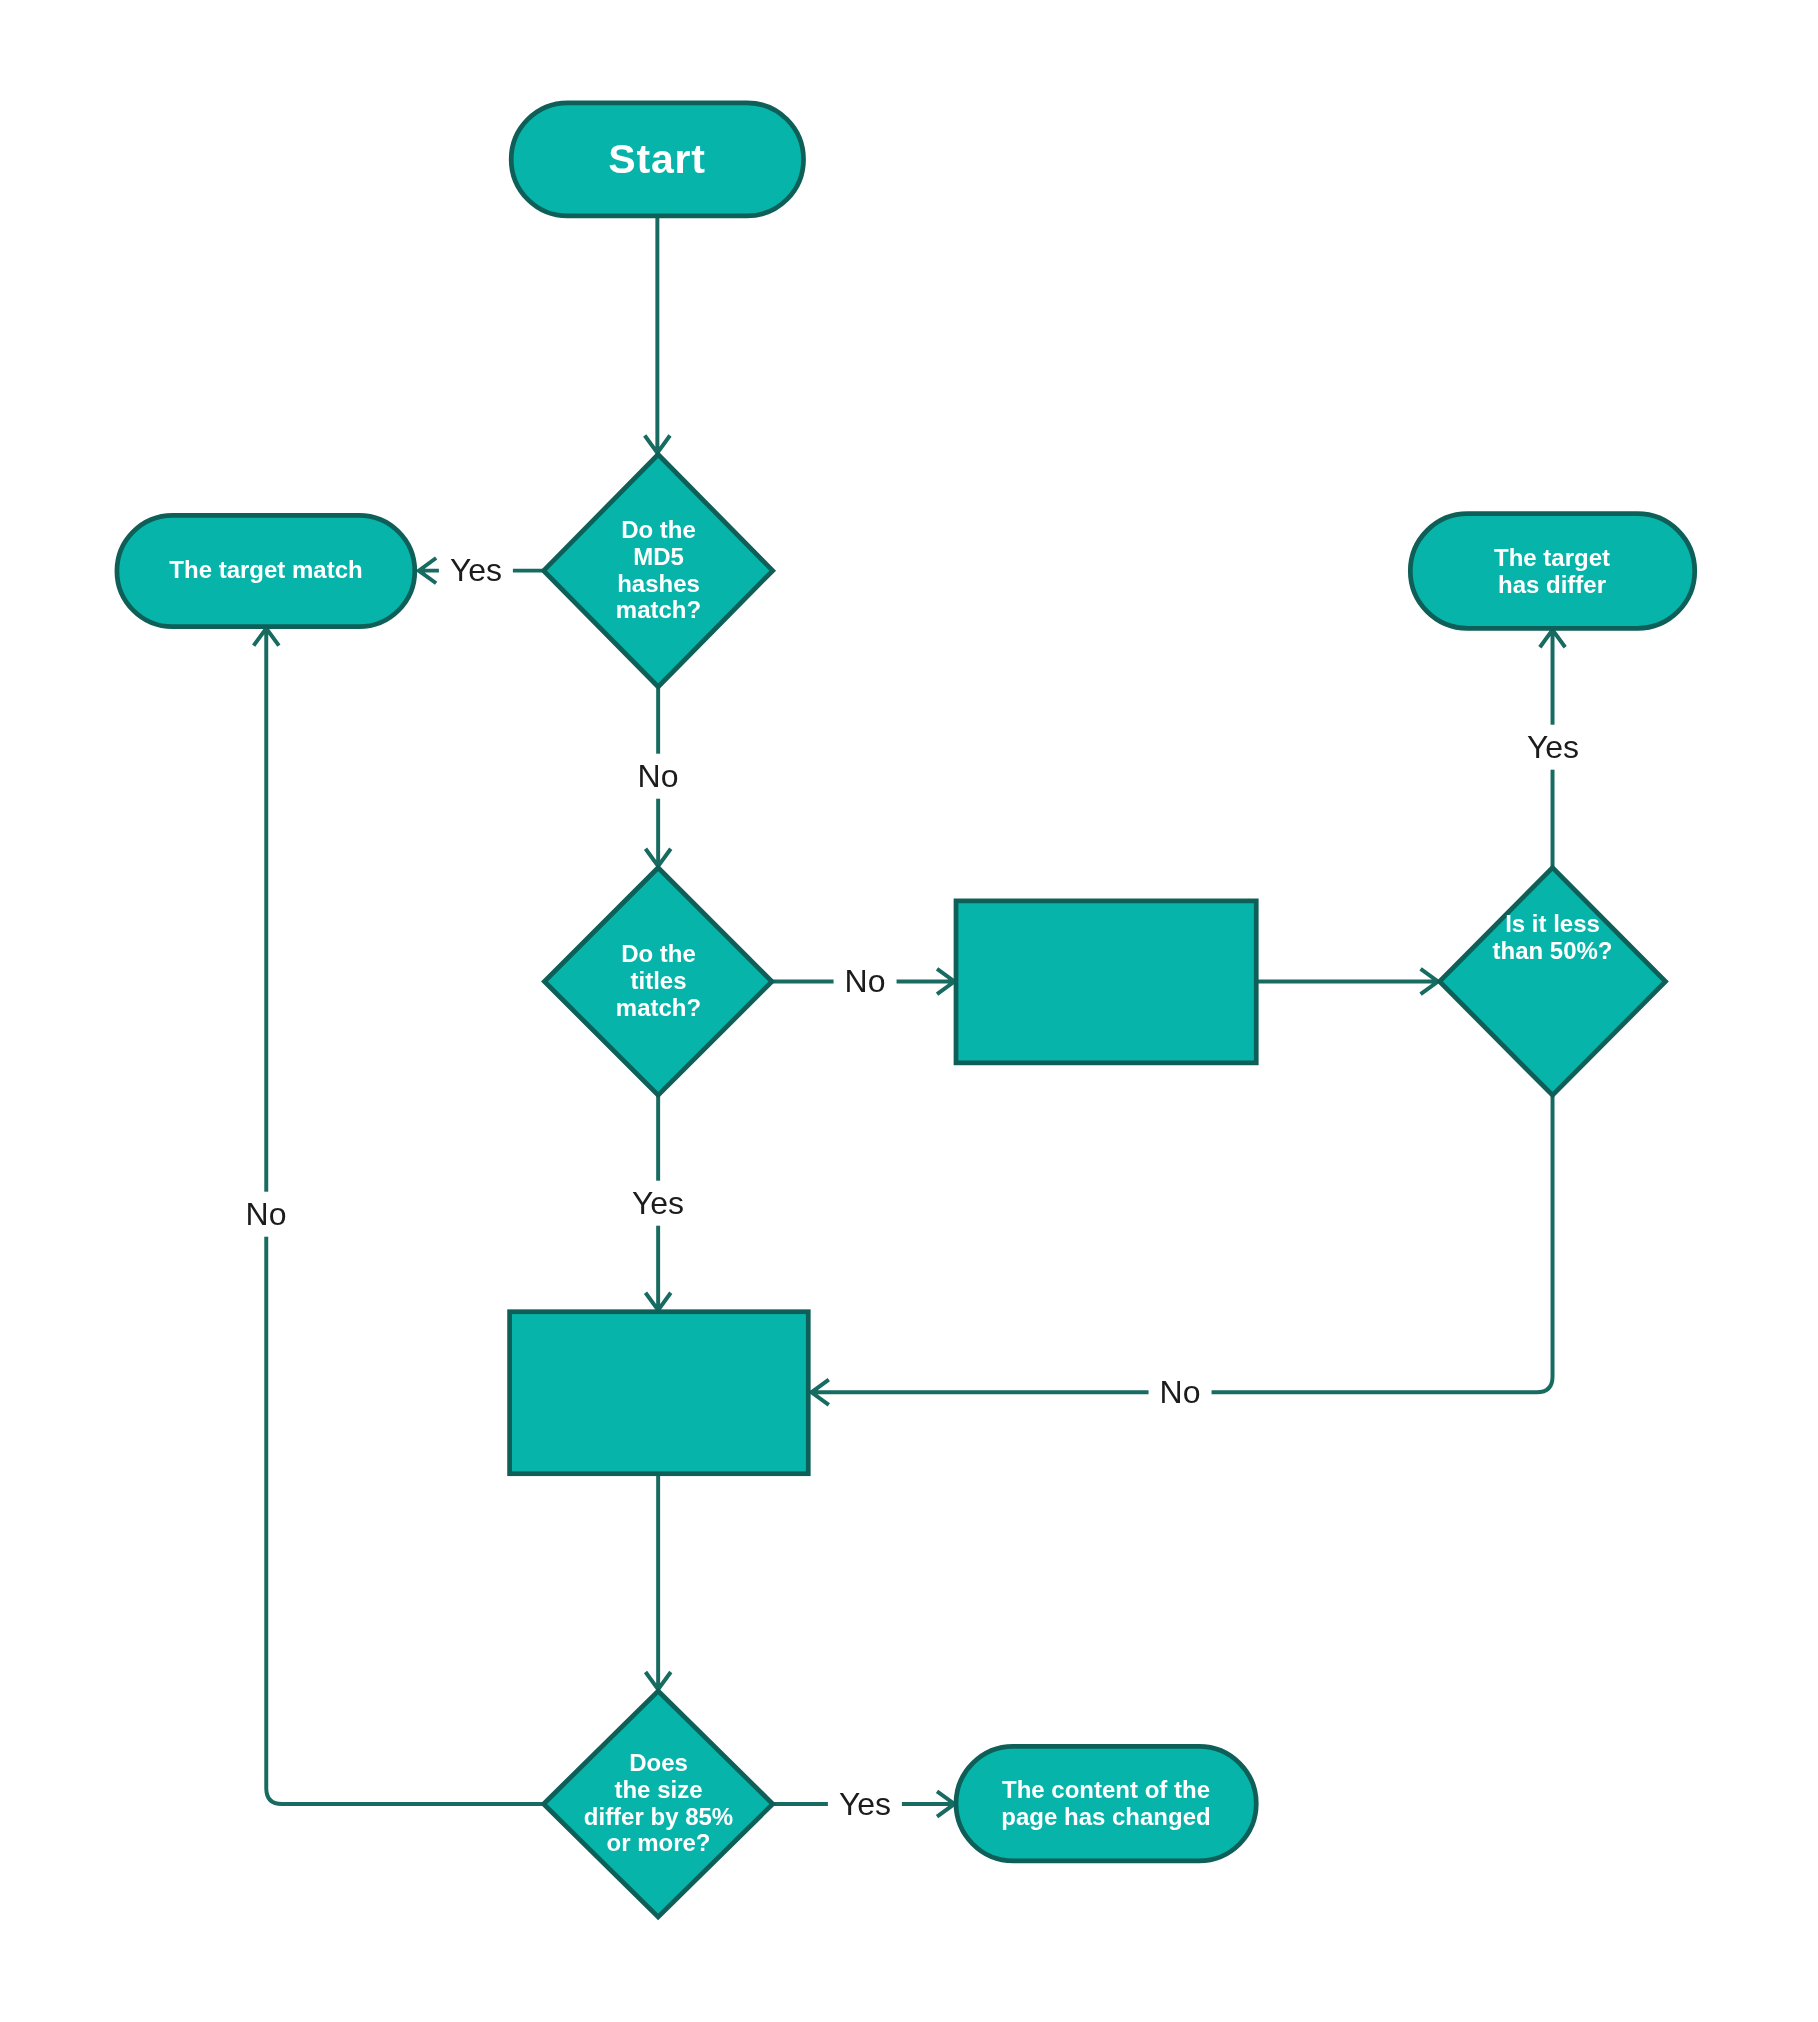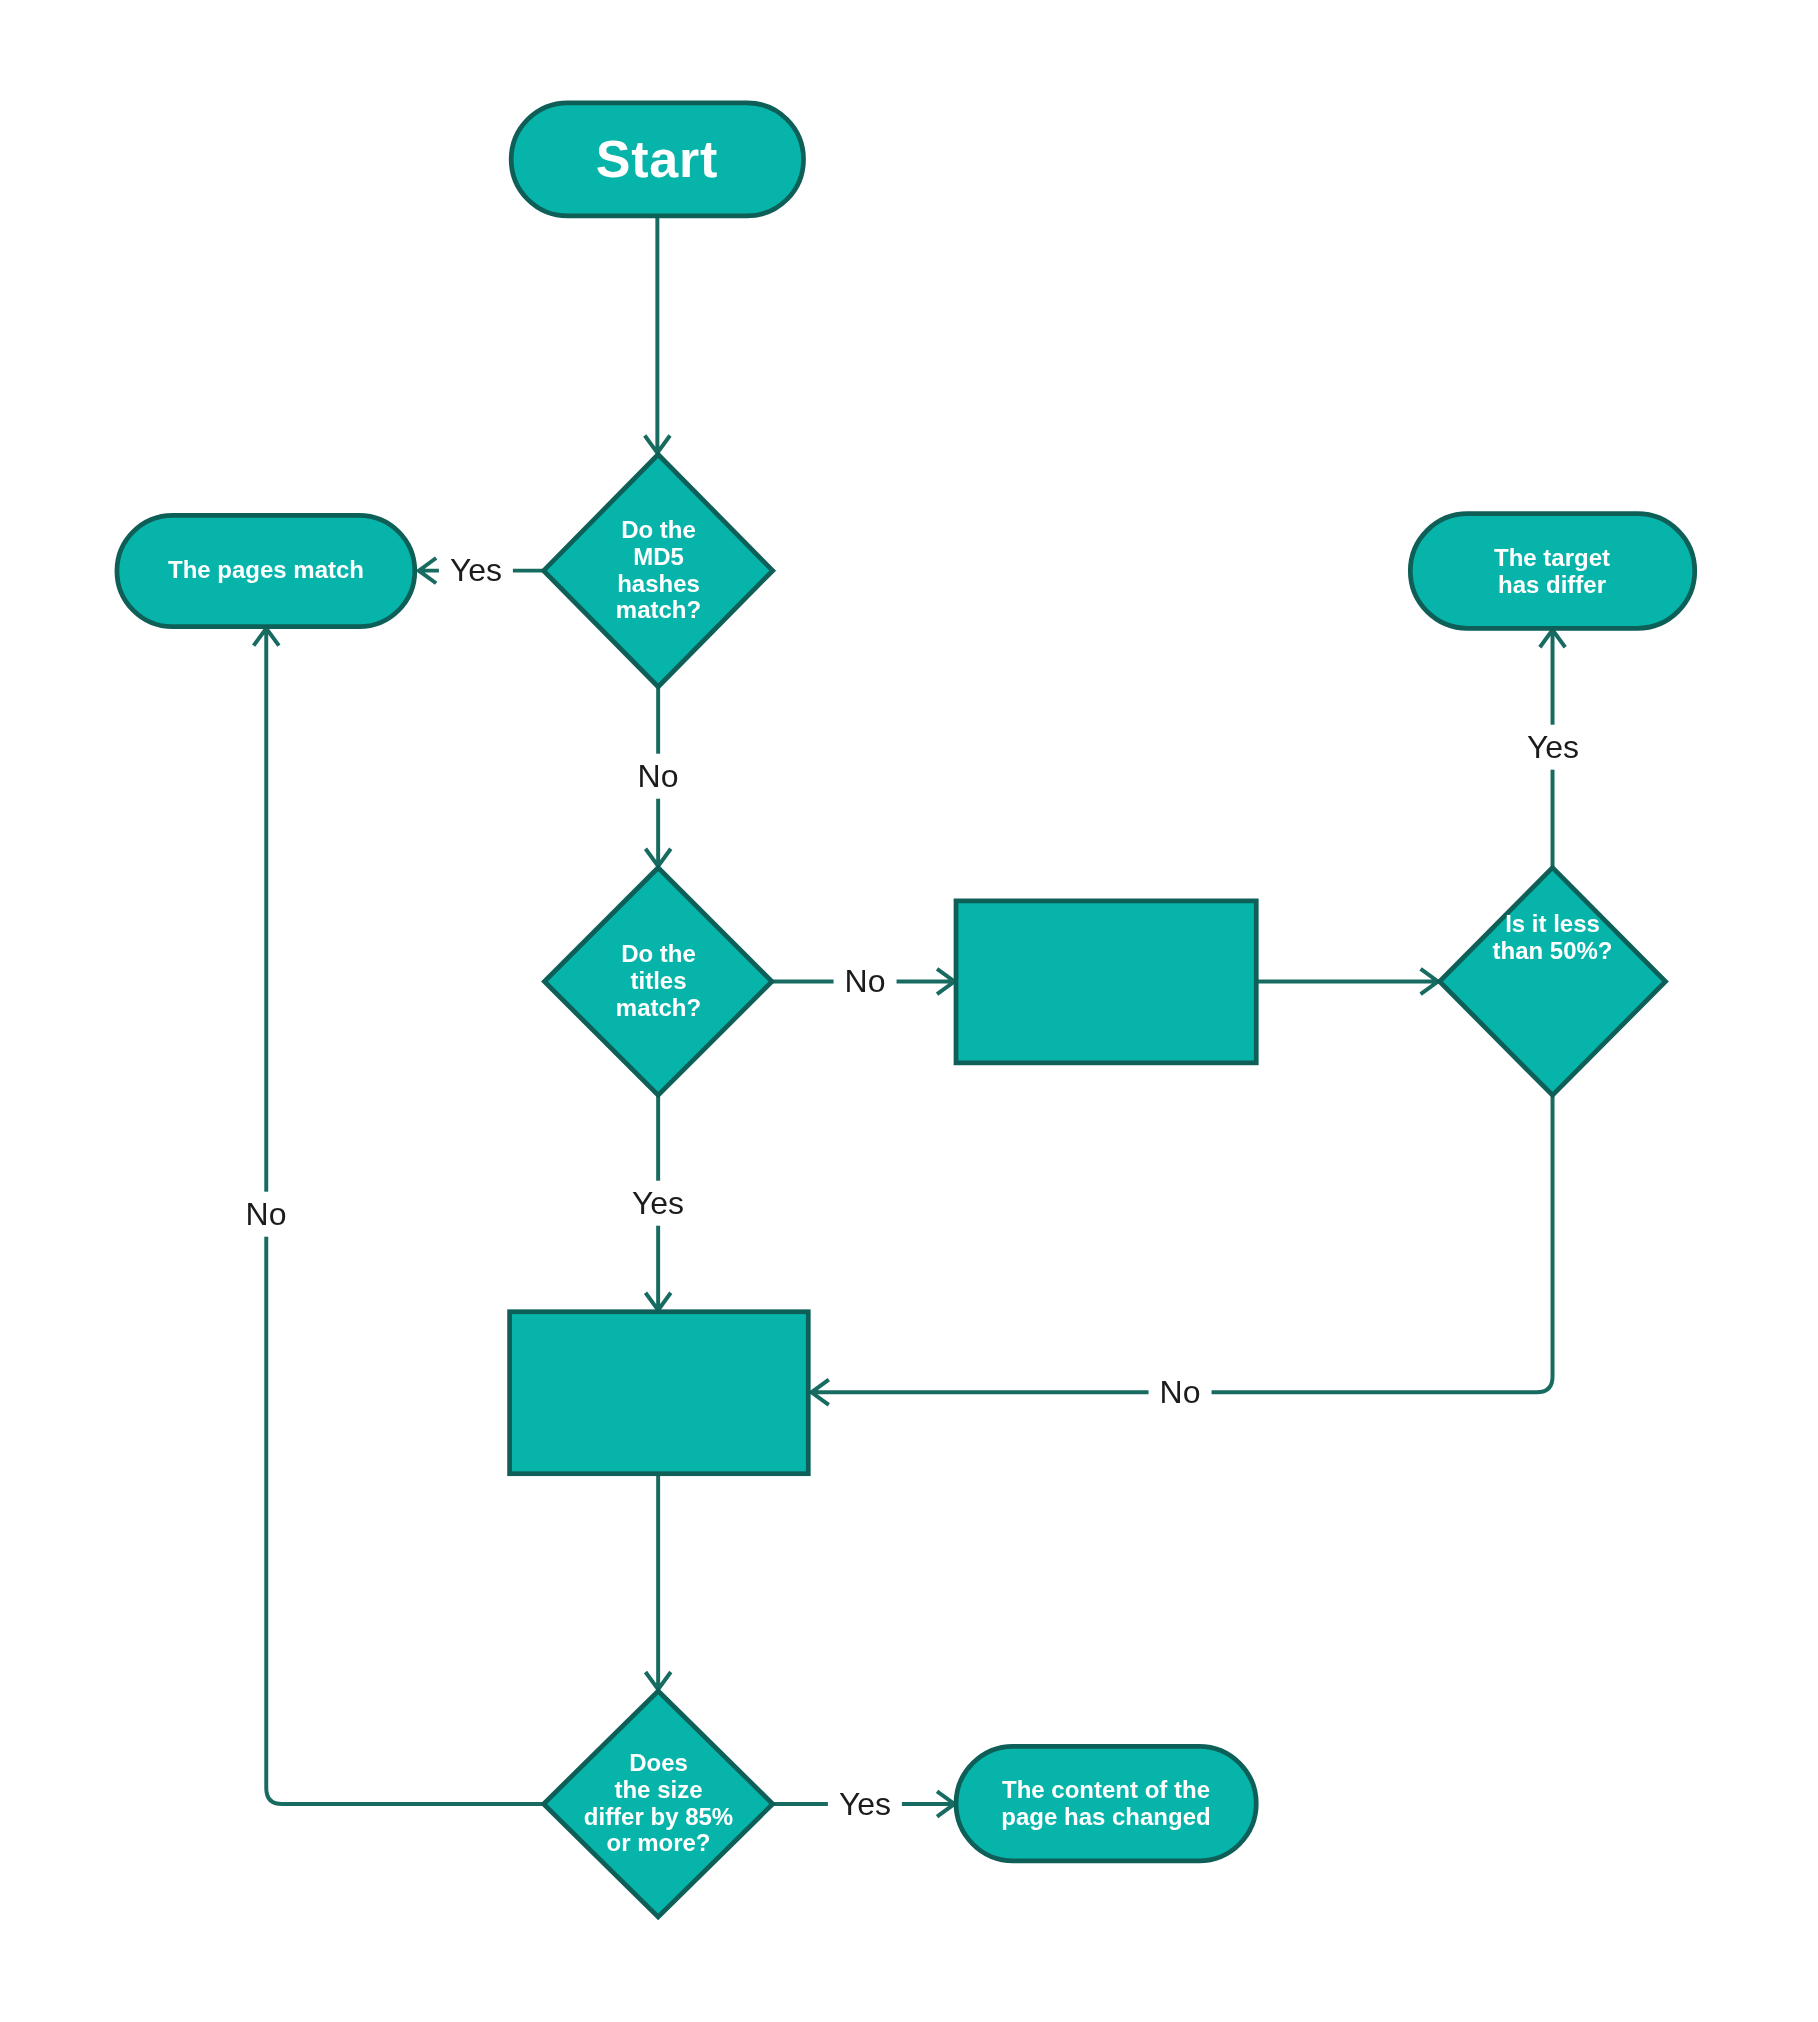--- a/index.html
+++ b/index.html
@@ -24,21 +24,21 @@
   .node-label{
     position:absolute;
     display:flex;align-items:center;justify-content:center;
     text-align:center;
     color:var(--node-text);
     font-weight:bold;
     font-size:24px;line-height:1.12;
     white-space:pre-line;
     pointer-events:none;
   }
-  .node-label.start-size{font-size:52px;letter-spacing:0.8px;}
+  .node-label.start-size{font-size:41px;letter-spacing:0.8px;}
   .edge-label{
     position:absolute;
     transform:translate(-50%,-50%);
     background:var(--background);
     color:var(--label-text);
     font-size:32px;line-height:1;
     padding:6.3px 11px;
     pointer-events:none;
   }
 </style>
@@ -88,21 +88,21 @@
     </g>
   </svg>
 
   <div class="node-label start-size" style="left:511px;top:103px;width:292px;height:113px;">Start</div>
 
   <div class="node-label" style="left:540px;top:468px;width:237px;height:205px;">Do the
 MD5
 hashes
 match?</div>
 
-  <div class="node-label" style="left:117px;top:515px;width:298px;height:111px;">The pages match</div>
+  <div class="node-label" style="left:117px;top:515px;width:298px;height:111px;">The target match</div>
 
   <div class="node-label" style="left:1410px;top:514px;width:284px;height:115px;">The target
 has differ</div>
 
   <div class="node-label" style="left:540px;top:879px;width:237px;height:205px;">Do the
 titles
 match?</div>
 
 
   <div class="node-label" style="left:1434px;top:835px;width:237px;height:205px;">Is it less

